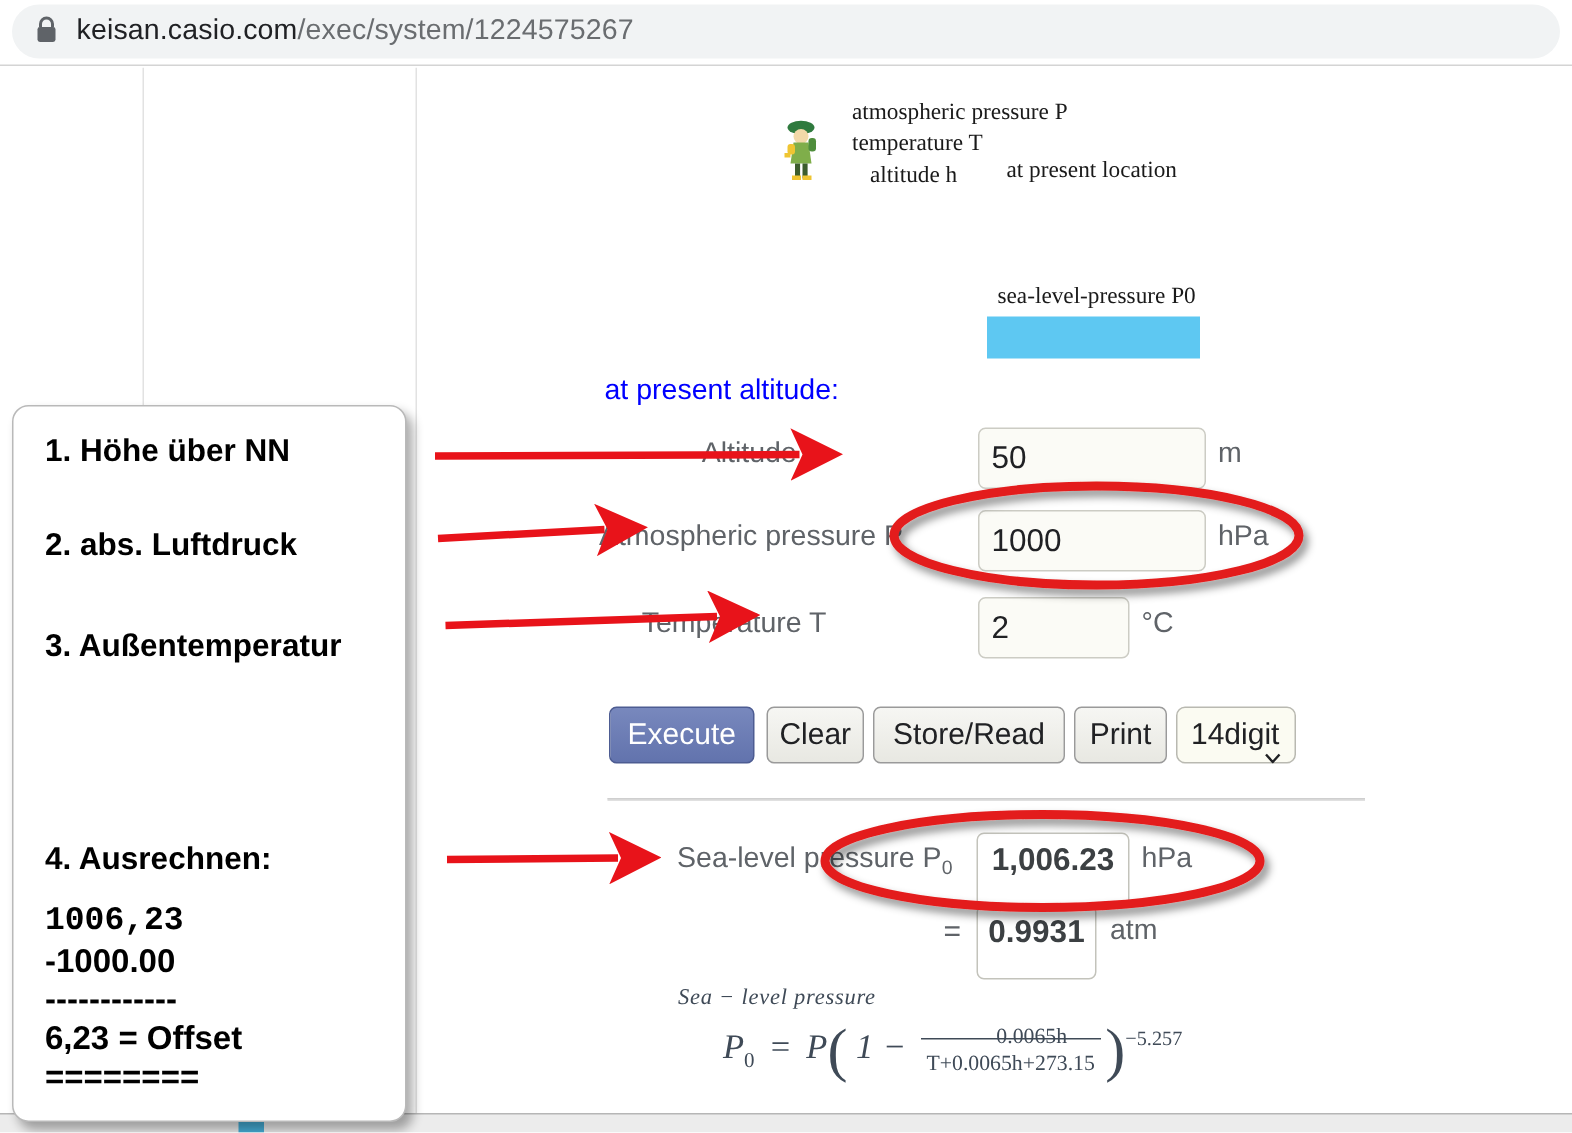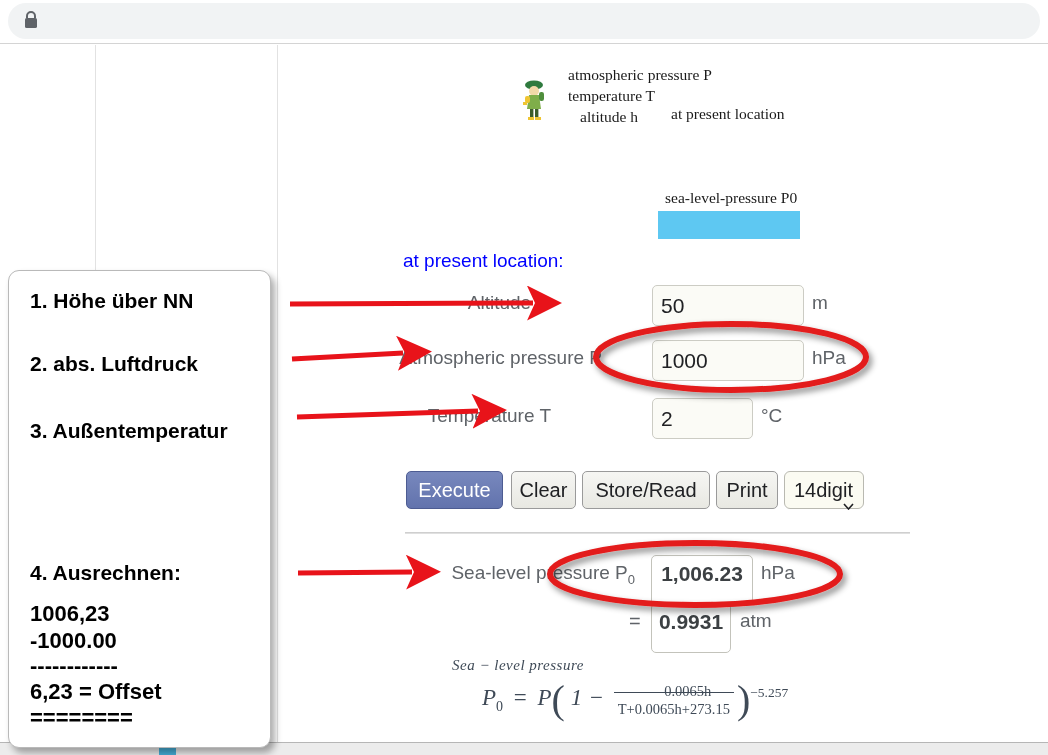--- a/index.html
+++ b/index.html
@@ -171,20 +171,21 @@
 <body>
 
 <div id="urlbar">
   <div id="urlpill"></div>
   <span id="lock">
     <svg width="18" height="20" viewBox="0 0 18 20">
       <path d="M5 8V6a4 4 0 0 1 8 0v2" fill="none" stroke="#5f6368" stroke-width="2"></path>
       <rect x="3" y="8" width="12" height="10" rx="1.6" fill="#5f6368"></rect>
     </svg>
   </span>
+  <div id="urltext"><span>keisan.casio.com</span><span class="path">/exec/system/1224575267</span></div>
 </div>
 
 <div id="page">
 
   <div class="vrule" style="left:95px;"></div>
   <div class="vrule" style="left:277px;"></div>
 
   <div id="figure">
     <svg width="400" height="192" viewBox="0 0 400 192">
       <defs>
@@ -215,21 +216,21 @@
         <rect x="-1" y="21" width="4" height="3" fill="#efc532"></rect>
       </g>
     </svg>
     <span class="figlabel" style="left:128px; top:13px;">atmospheric pressure P</span>
     <span class="figlabel" style="left:128px; top:34px;">temperature T</span>
     <span class="figlabel" style="left:140px; top:55px;">altitude h</span>
     <span class="figlabel" style="left:231px; top:52px;">at present location</span>
     <span class="figlabel" style="left:225px; top:136px;">sea-level-pressure P0</span>
   </div>
 
-  <div id="presentloc">at present location:</div>
+  <div id="presentloc">at present altitude:</div>
 
   <div class="row" style="left:300px; top:235px; width:505px;">
     <span class="lbl" style="right:258px;">Altitude h</span>
     <div class="fld" style="left:352px; width:152px;">50</div>
     <span class="unit" style="left:512px;">m</span>
   </div>
 
   <div class="row" style="left:300px; top:290px; width:560px;">
     <span class="lbl" style="right:258px;">Atmospheric pressure P</span>
     <div class="fld" style="left:352px; width:152px;">1000</div>
@@ -284,21 +285,21 @@
       </span><span class="paren">)</span><span class="sup">−5.257</span>
     </div>
   </div>
 </div>
 
 <div id="card">
   <span class="cl" style="top:18px;">1. Höhe über NN</span>
   <span class="cl" style="top:81px;">2. abs. Luftdruck</span>
   <span class="cl" style="top:148px;">3. Außentemperatur</span>
   <span class="cl" style="top:290px;">4. Ausrechnen:</span>
-  <span class="cn" style="top:330px;"> 1006,23</span>
+  <span class="cn" style="top:330px;font-family:Liberation Mono, monospace;"> 1006,23</span>
   <span class="cn" style="top:357px;">-1000.00</span>
   <span class="cn" style="top:382px;">------------</span>
   <span class="cn" style="top:408px;">     6,23 = Offset</span>
   <span class="cn" style="top:434px;">========</span>
 </div>
 
 <svg id="redlayer" width="1048" height="755" viewBox="0 0 1048 755">
   <defs>
     <marker id="ah" markerWidth="7" markerHeight="7" refX="1.2" refY="3.5" orient="auto">
       <path d="M0 0 L7 3.5 L0 7 L1.6 3.5 Z" fill="#e8131a"></path>

